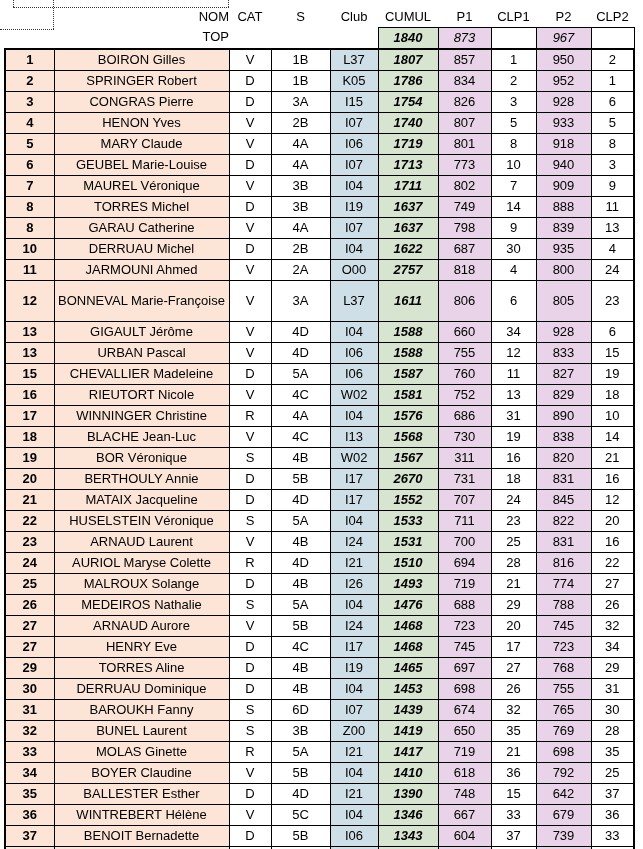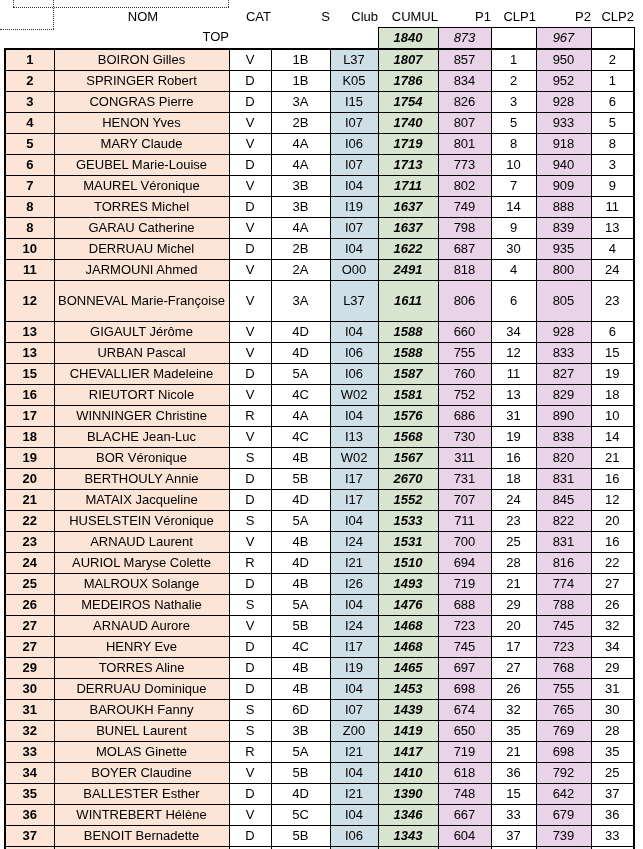--- a/index.html
+++ b/index.html
@@ -21,22 +21,22 @@
     padding:0;
     font-size:13px;
     line-height:1.15;
     overflow:hidden;
     white-space:normal;
     text-align:center;
     vertical-align:middle;
   }
   
   tr.mini-row td{height:7px;border:none;}
-  tr.header-row td{height:20px;border:none;font-size:13px;text-align:right;}
-  tr.header-row td.h-nom{text-align:center;padding-left:3px;}
+  tr.header-row td{height:20px;border:none;font-size:13px;}
+  tr.header-row td.h-nom{text-align:right;padding-left:3px;}
   tr.top-row td{height:20px;border:none;font-size:13px;}
   tr.top-row td.h-nom{text-align:right;padding-left:3px;}
   tr.top-row td.tb{border:1px solid #000;font-style:italic;}
   tr.top-row td.tb.cumul{font-weight:bold;}
   
   tbody.data td{border:1px solid #000;height:20px;}
   tbody.data tr.tall td{height:40px;}
   tbody.data tr:first-child td{border-top:2px solid #000;}
   tbody.data tr:last-child td{border-bottom:2px solid #000;}
   tbody.data td:first-child{border-left:2px solid #000;}
@@ -232,21 +232,21 @@
           <td class="c-clp1">30</td>
           <td class="c-p2">935</td>
           <td class="c-clp2">4</td>
         </tr>
         <tr>
           <td class="c-rank">11</td>
           <td class="c-name">JARMOUNI Ahmed</td>
           <td class="c-cat">V</td>
           <td class="c-s">2A</td>
           <td class="c-club">O00</td>
-          <td class="c-cumul">2491</td>
+          <td class="c-cumul">2757</td>
           <td class="c-p1">818</td>
           <td class="c-clp1">4</td>
           <td class="c-p2">800</td>
           <td class="c-clp2">24</td>
         </tr>
         <tr class="tall">
           <td class="c-rank">12</td>
           <td class="c-name">BONNEVAL Marie-Françoise</td>
           <td class="c-cat">V</td>
           <td class="c-s">3A</td>

